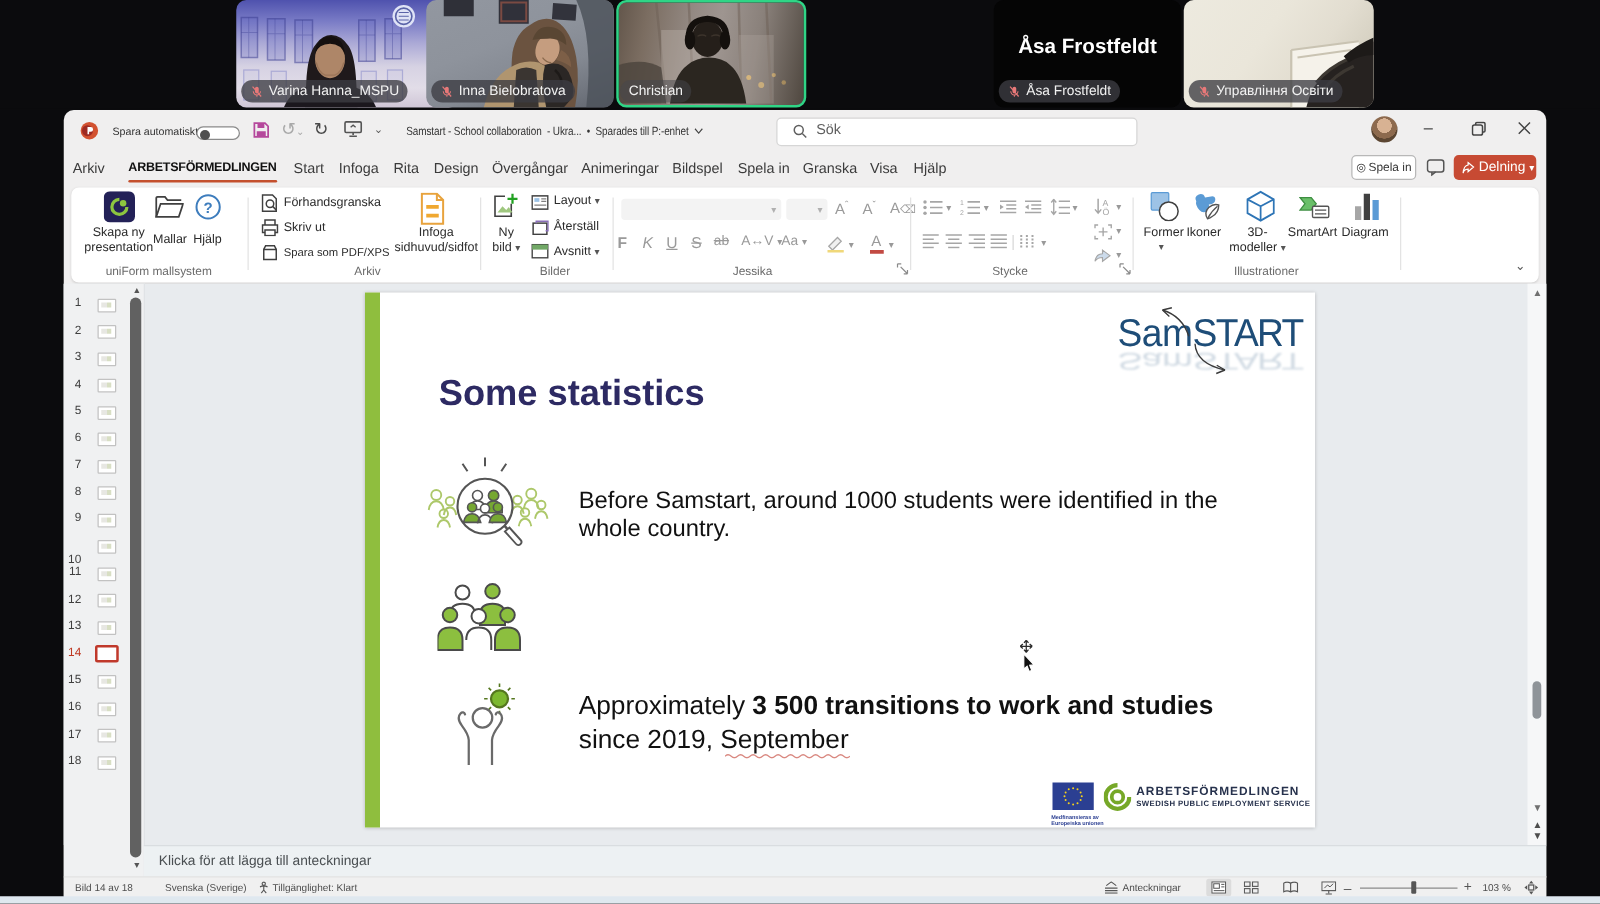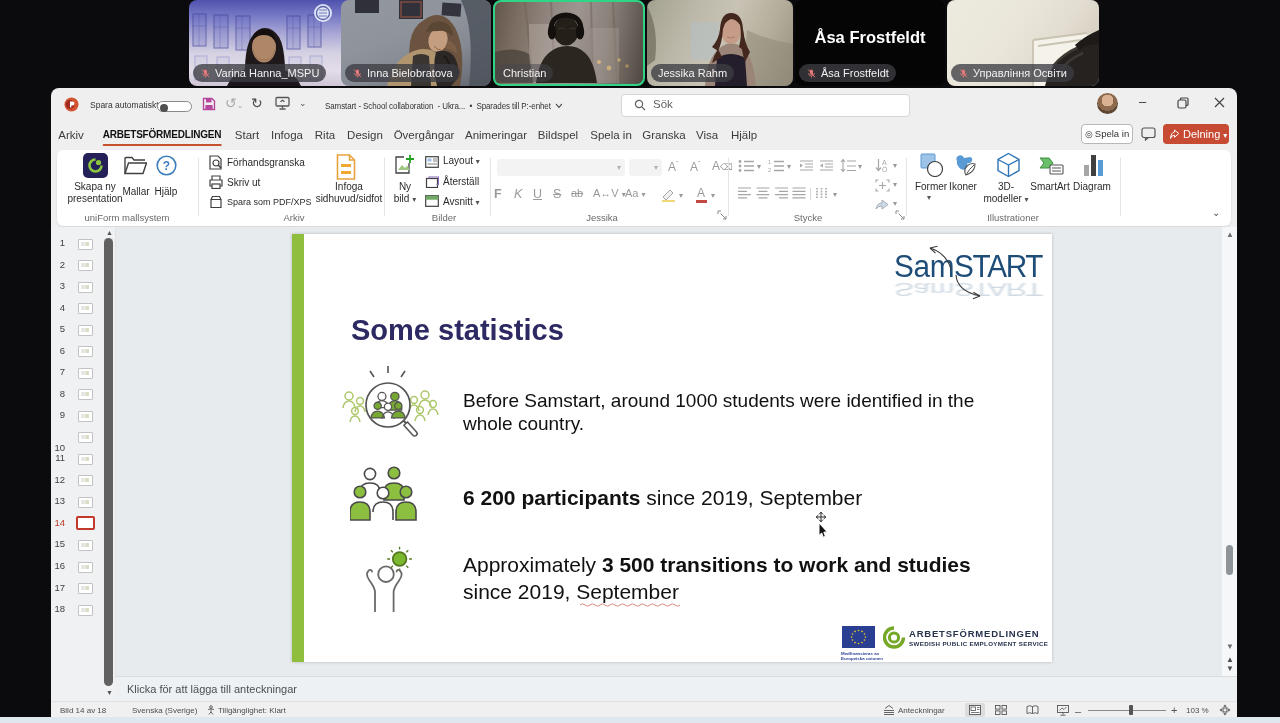--- a/index.html
+++ b/index.html
@@ -109,35 +109,20 @@
       <path d="M41 81 Q44 58 55 50 Q62 44 72 44 Q83 44 89 50 Q99 58 102 81 Z" fill="#2b2620"></path>
       <ellipse cx="71" cy="29" rx="12.5" ry="14.5" fill="#251f1a"></ellipse>
       <path d="M56 28 Q56 14 71 13 Q86 14 86 28" stroke="#14100d" stroke-width="5" fill="none"></path>
       <ellipse cx="57" cy="30" rx="4.2" ry="7.5" fill="#14100d"></ellipse>
       <ellipse cx="85" cy="30" rx="4.2" ry="7.5" fill="#14100d"></ellipse>
       <path d="M63 27 Q67 25 70 27 M74 27 Q78 25 81 27" stroke="#3d342c" stroke-width="1" fill="none"></path>
     </svg>
     <div class="pill" style="left:1px;bottom:2px;background:rgba(70,70,75,.5);">Christian</div>
   </div>
 
-  <div class="tile" style="left:647px;width:146px;background:linear-gradient(115deg,#a3a18f 0%,#bcb8a9 28%,#c8c3b4 50%,#b3ac9a 75%,#948d7b 100%);">
-    <svg class="abs" style="left:0;top:0;" width="146" height="86" viewBox="0 0 146 86">
-      <path d="M0 6 Q12 28 8 60 L0 66 Z" fill="#6f6a58" opacity="0.7"></path>
-      <rect x="44" y="22" width="28" height="38" fill="#b4bfc4" opacity="0.55"></rect>
-      <path d="M100 30 Q120 40 146 44 L146 86 L96 86 Z" fill="#8d8674" opacity="0.5"></path>
-      <path d="M58 86 Q60 62 68 53 Q75 44 84 43 Q95 44 101 54 Q107 64 109 86 Z" fill="#9b8578"></path>
-      <path d="M70 58 Q84 50 98 58 L100 86 L68 86 Z" fill="#241d2b"></path>
-      <ellipse cx="84" cy="31" rx="10" ry="13" fill="#c59c87"></ellipse>
-      <path d="M73 29 Q74 13 84 13 Q95 13 96 29 Q97 45 102 54 L92 47 Q95 35 93 25 Q89 19 84 19 Q78 21 76 29 Q75 43 71 51 L65 47 Q72 39 73 29 Z" fill="#44281f"></path>
-      <path d="M71 49 Q67 55 65 63 L75 57 Z" fill="#44281f"></path>
-      <path d="M96 30 Q98 44 103 52 L98 62 Q94 50 94 38 Z" fill="#44281f"></path>
-      <path d="M80 37 Q84 39 88 37" fill="none" stroke="#a87e68" stroke-width="1"></path>
-    </svg>
-    <div class="pill">Jessika Rahm</div>
-  </div>
 
   <div class="tile" style="left:795px;width:150px;background:#050505;">
     <div class="abs" style="left:0;top:28px;width:150px;text-align:center;color:#fff;font-size:16.5px;font-weight:bold;">Åsa Frostfeldt</div>
     <div class="pill"><svg class="mic" viewBox="0 0 16 16">
           <path d="M8 2a2.2 2.2 0 0 1 2.2 2.2v3.4A2.2 2.2 0 0 1 8 9.8 2.2 2.2 0 0 1 5.8 7.6V4.2A2.2 2.2 0 0 1 8 2Z" fill="#e87979"></path>
           <path d="M3.8 7.4a4.2 4.2 0 0 0 8.4 0M8 11.6v2.2" stroke="#e87979" stroke-width="1.2" fill="none"></path>
           <path d="M3 2 L13 13.4" stroke="#e87979" stroke-width="1.4"></path>
         </svg>Åsa Frostfeldt</div>
   </div>
 
@@ -496,36 +481,35 @@
       <div class="tn" style="top:376.0px;">18</div>
       <div class="tthumb" style="left:27px;top:377.5px;"></div>
       <div class="abs" style="left:55px;top:2px;font-size:7px;color:#555;">▲</div>
       <div class="abs" style="left:53px;top:11px;width:9px;height:448px;background:#616161;border-radius:5px;"></div>
       <div class="abs" style="left:55px;top:462px;font-size:7px;color:#555;">▼</div>
     </div>
     <div id="slide">
 
       <div class="abs" style="left:0;top:0;width:12px;height:428px;background:#8fbe3e;"></div>
 
-      <div class="abs" style="left:59px;top:65px;font-size:29px;font-weight:bold;color:#2d2a63;margin-top:15px;">Some statistics</div>
+      <div class="abs" style="left:59px;top:65px;font-size:29px;font-weight:bold;color:#2d2a63;">Some statistics</div>
 
       <div class="abs" style="left:600px;top:8px;width:155px;height:75px;">
         <div style="position:absolute;left:2px;top:7px;font-size:31px;color:#1e4d78;letter-spacing:-0.4px;white-space:nowrap;transform:scaleX(0.96);transform-origin:left;">Sam<span style="letter-spacing:-1.4px;">START</span></div>
         <div style="position:absolute;left:2px;top:58px;font-size:31px;color:#1e4d78;letter-spacing:-0.4px;white-space:nowrap;opacity:0.2;transform:scaleY(-0.62) scaleX(0.96);transform-origin:left top;filter:blur(1.1px);">Sam<span style="letter-spacing:-1.4px;">START</span></div>
         <svg style="position:absolute;left:0;top:0;" width="155" height="80" viewBox="0 0 155 80">
           <path d="M38 6 Q54 11 59 27" fill="none" stroke="#3a3a3a" stroke-width="1.1"></path>
           <path d="M38 6 l7.5-1.8 M38 6 l5.5 5.2" stroke="#3a3a3a" stroke-width="1.1" fill="none"></path>
           <path d="M64 33 Q65 49 88 54" fill="none" stroke="#3a3a3a" stroke-width="1.1"></path>
           <path d="M88 54 l-7 2.8 M88 54 l-6.6-3.8" stroke="#3a3a3a" stroke-width="1.1" fill="none"></path>
         </svg>
       </div>
 
       <div class="abs" style="left:171px;top:156px;font-size:19px;color:#111;white-space:nowrap;">Before Samstart, around 1000 students were identified in the</div>
       <div class="abs" style="left:171px;top:179px;font-size:19px;color:#111;white-space:nowrap;">whole country.</div>
-      <div class="abs" style="left:171px;top:252px;font-size:21px;color:#111;white-space:nowrap;"><b>6 200 participants</b> since 2019, September</div>
       <div class="abs" style="left:171px;top:319px;font-size:21px;color:#111;white-space:nowrap;">Approximately <b>3 500 transitions to work and studies</b></div>
       <div class="abs" style="left:171px;top:346px;font-size:21px;color:#111;white-space:nowrap;">since 2019, September</div>
       <svg class="abs" style="left:288px;top:369px;" width="100" height="4" viewBox="0 0 100 4">
           <path d="M0 2 q2.5-2.4 5 0 t5 0 t5 0 t5 0 t5 0 t5 0 t5 0 t5 0 t5 0 t5 0 t5 0 t5 0 t5 0 t5 0 t5 0 t5 0 t5 0 t5 0 t5 0 t5 0" fill="none" stroke="#d98880" stroke-width="1"></path>
         </svg>
 
       <svg class="abs" style="left:48px;top:129px;" width="100" height="84" viewBox="0 0 100 84">
         <g stroke="#adc86a" stroke-width="1.5" fill="none">
           <circle cx="9" cy="33" r="4"></circle>
             <path d="M3 45 q1-7 6-7 q5 0 6 7"></path>

